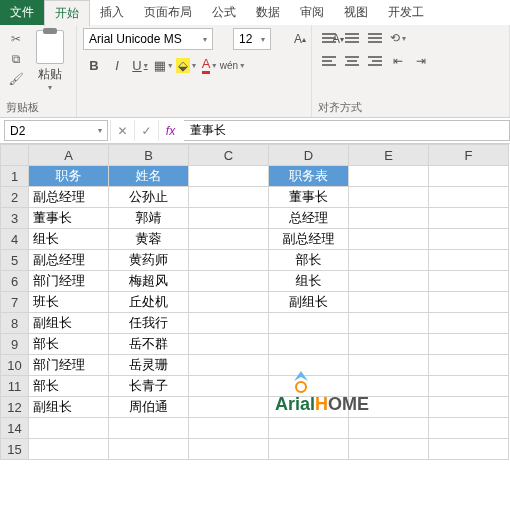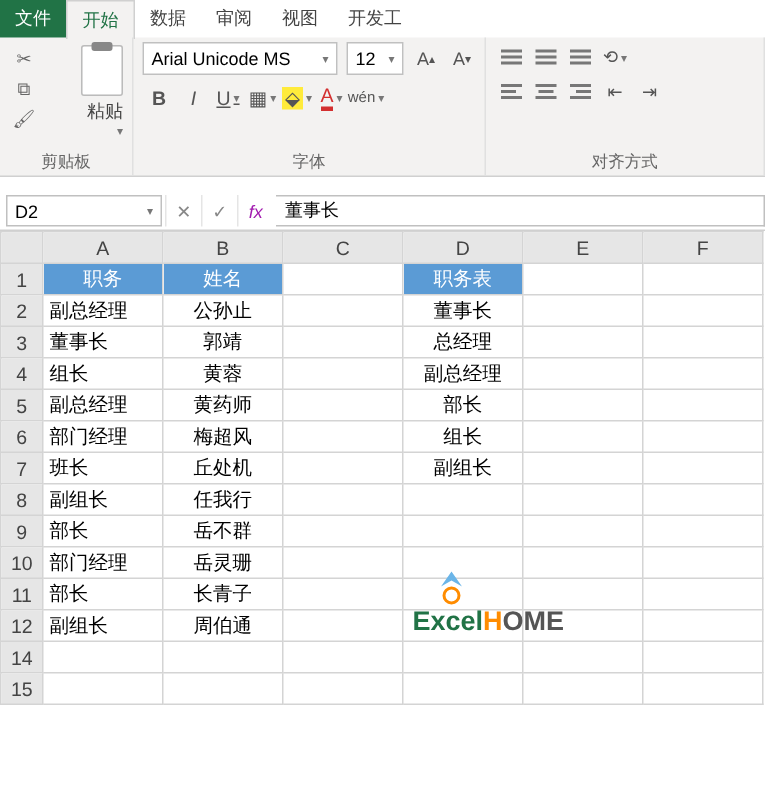--- a/index.html
+++ b/index.html
@@ -3,41 +3,41 @@
 <meta charset="utf-8">
 <style>
   * { margin: 0; padding: 0; box-sizing: border-box; font-family: "Microsoft YaHei", Arial, sans-serif; }
   body { background: #fff; font-size: 12px; overflow: hidden; width: 510px; height: 531px; }
   .ribbon-tabs { background: #fff; display: flex; align-items: center; height: 25px; border-bottom: 0; }
   .ribbon-tabs .tab { padding: 4px 10px; color: #444; cursor: pointer; font-size: 12px; }
   .ribbon-tabs .tab:first-child { background: #217346; color: #fff; }
   .ribbon-tabs .tab.active { background: #f3f2f1; color: #217346; border: 1px solid #d0d0d0; border-bottom: none; }
   .ribbon { background: #f3f2f1; display: flex; height: 93px; border-bottom: 1px solid #d0d0d0; }
   .ribbon-group { border-right: 1px solid #e0e0e0; padding: 3px 6px 0 6px; display: flex; flex-direction: column; justify-content: space-between; }
-  .ribbon-group .group-label { text-align: center; color: #666; font-size: 11px; padding: 2px 0; }
+  .ribbon-group .group-label { color: #666; font-size: 11px; padding: 2px 0; }
   .ribbon-group .group-content { flex: 1; display: flex; align-items: flex-start; gap: 4px; }
-  .clip-big { display: flex; flex-direction: column; align-items: flex-end; width: 40px; padding-top: 2px; margin-left: 12px; }
+  .clip-big { display: flex; flex-direction: column; align-items: center; width: 40px; padding-top: 2px; }
   .paste-icon { width: 28px; height: 34px; background: linear-gradient(#fff,#fff); border: 1px solid #bbb; border-radius: 2px; position: relative; }
   .paste-icon::before { content: ""; position: absolute; top: -3px; left: 6px; width: 14px; height: 6px; background: #888; border-radius: 2px; }
   .small-btns { display: flex; flex-direction: column; gap: 2px; padding-top: 2px; }
   .small-btn { width: 20px; height: 18px; display: flex; align-items: center; justify-content: center; color: #666; font-size: 12px; }
-  .font-row { display: flex; align-items: center; gap: 6px; margin-bottom: 4px; }
+  .font-row { display: flex; align-items: center; gap: 20px; margin-bottom: 4px; }
   .font-select { height: 22px; border: 1px solid #c0c0c0; background: #fff; padding: 0 5px; font-size: 12px; display: flex; align-items: center; }
   .font-name { width: 130px; justify-content: space-between; }
   .font-size { width: 38px; justify-content: space-between; }
   .aa-btn { width: 18px; height: 20px; display: flex; align-items: center; justify-content: center; color: #555; }
   .font-btn-row { display: flex; gap: 1px; }
   .font-btn { width: 22px; height: 22px; display: flex; align-items: center; justify-content: center; color: #555; font-size: 13px; }
   .dd::after { content: "▾"; font-size: 8px; margin-left: 2px; color: #777; }
   .align-col { display: flex; flex-direction: column; gap: 3px; }
   .align-row { display: flex; gap: 1px; }
   .align-btn { width: 22px; height: 20px; display: flex; align-items: center; justify-content: center; color: #555; }
   .align-bars { display: inline-flex; flex-direction: column; gap: 2px; }
   .align-bars span { display: block; width: 14px; height: 2px; background: #777; }
-  .formula-bar { display: flex; align-items: center; height: 26px; border-bottom: 1px solid #d0d0d0; margin-top: 10px; }
+  .formula-bar { display: flex; align-items: center; height: 26px; border-bottom: 1px solid #d0d0d0; margin-top: 0; }
   .name-box { width: 104px; height: 21px; border: 1px solid #c0c0c0; margin-left: 4px; padding: 0 5px; font-size: 12px; display: flex; align-items: center; justify-content: space-between; }
   .fb-btns { display: flex; gap: 0; margin: 0 2px; }
   .fb-btn { width: 24px; height: 21px; display: flex; align-items: center; justify-content: center; color: #888; border-left: 1px solid #e5e5e5; }
   .fx { font-style: italic; color: #a21caf; }
   .formula-input { flex: 1; height: 21px; border: 1px solid #c0c0c0; border-left: none; padding: 0 6px; font-size: 12px; display: flex; align-items: center; }
   .sheet { position: relative; }
   table.grid { border-collapse: collapse; table-layout: fixed; }
   .grid th, .grid td { border: 1px solid #d4d4d4; font-size: 13px; height: 21px; padding: 0; overflow: hidden; white-space: nowrap; }
   .grid th { background: #e6e6e6; font-weight: normal; color: #444; text-align: center; }
   .grid th.corner { background: #e6e6e6; width: 28px; }
@@ -50,20 +50,23 @@
   .logo .ex { color: #217346; } .logo .H { color: #ff8c00; } .logo .rest { color: #555; text-align: center; }
   .logo-img { position: absolute; left: 290px; top: 225px; width: 22px; height: 25px; }
   .dropdown-arrow { font-size: 8px; color: #777; }
 </style>
 </head>
 <body>
 
 <div class="ribbon-tabs">
   <div class="tab">文件</div>
   <div class="tab active">开始</div>
+  <div class="tab">插入</div>
+  <div class="tab">页面布局</div>
+  <div class="tab">公式</div>
   <div class="tab">数据</div>
   <div class="tab">审阅</div>
   <div class="tab">视图</div>
   <div class="tab">开发工</div>
 </div>
 
 <div class="ribbon">
   <div class="ribbon-group">
     <div class="group-content">
       <div class="small-btns">
@@ -101,21 +104,20 @@
         <div class="font-btn dd">▦</div>
         <div class="font-btn dd">
             <span style="background:#ffeb3b;padding:0 2px">⬙</span>
           </div>
         <div class="font-btn dd">
             <span style="color:#d32f2f;border-bottom:3px solid #d32f2f">A</span>
           </div>
         <div class="font-btn dd" style="font-size:10px">wén</div>
       </div>
     </div>
-    <div class="group-label">字体</div>
   </div>
 
   <div class="ribbon-group" style="flex:1">
     <div class="group-content">
       <div class="align-col">
         <div class="align-row">
           <div class="align-btn">
               <span class="align-bars">
                 <span></span>
                 <span></span>
@@ -319,14 +321,14 @@
           <td class=""></td>
           <td class=""></td>
           <td class=""></td>
         </tr>
       </tbody>
     </table>
   <svg class="logo-img" viewBox="0 0 22 25">
       <path d="M11 2 L18 12 L11 8 L4 12 Z" fill="#6bb5e8"></path>
       <circle cx="11" cy="18" r="5" fill="none" stroke="#ff8c00" stroke-width="2"></circle>
     </svg>
-  <div class="logo"><span class="ex">Excel</span><span class="H">H</span><span class="rest">OME</span></div>
+  <div class="logo"><span class="ex">Arial</span><span class="H">H</span><span class="rest">OME</span></div>
 </div>
 
 </body></html>

